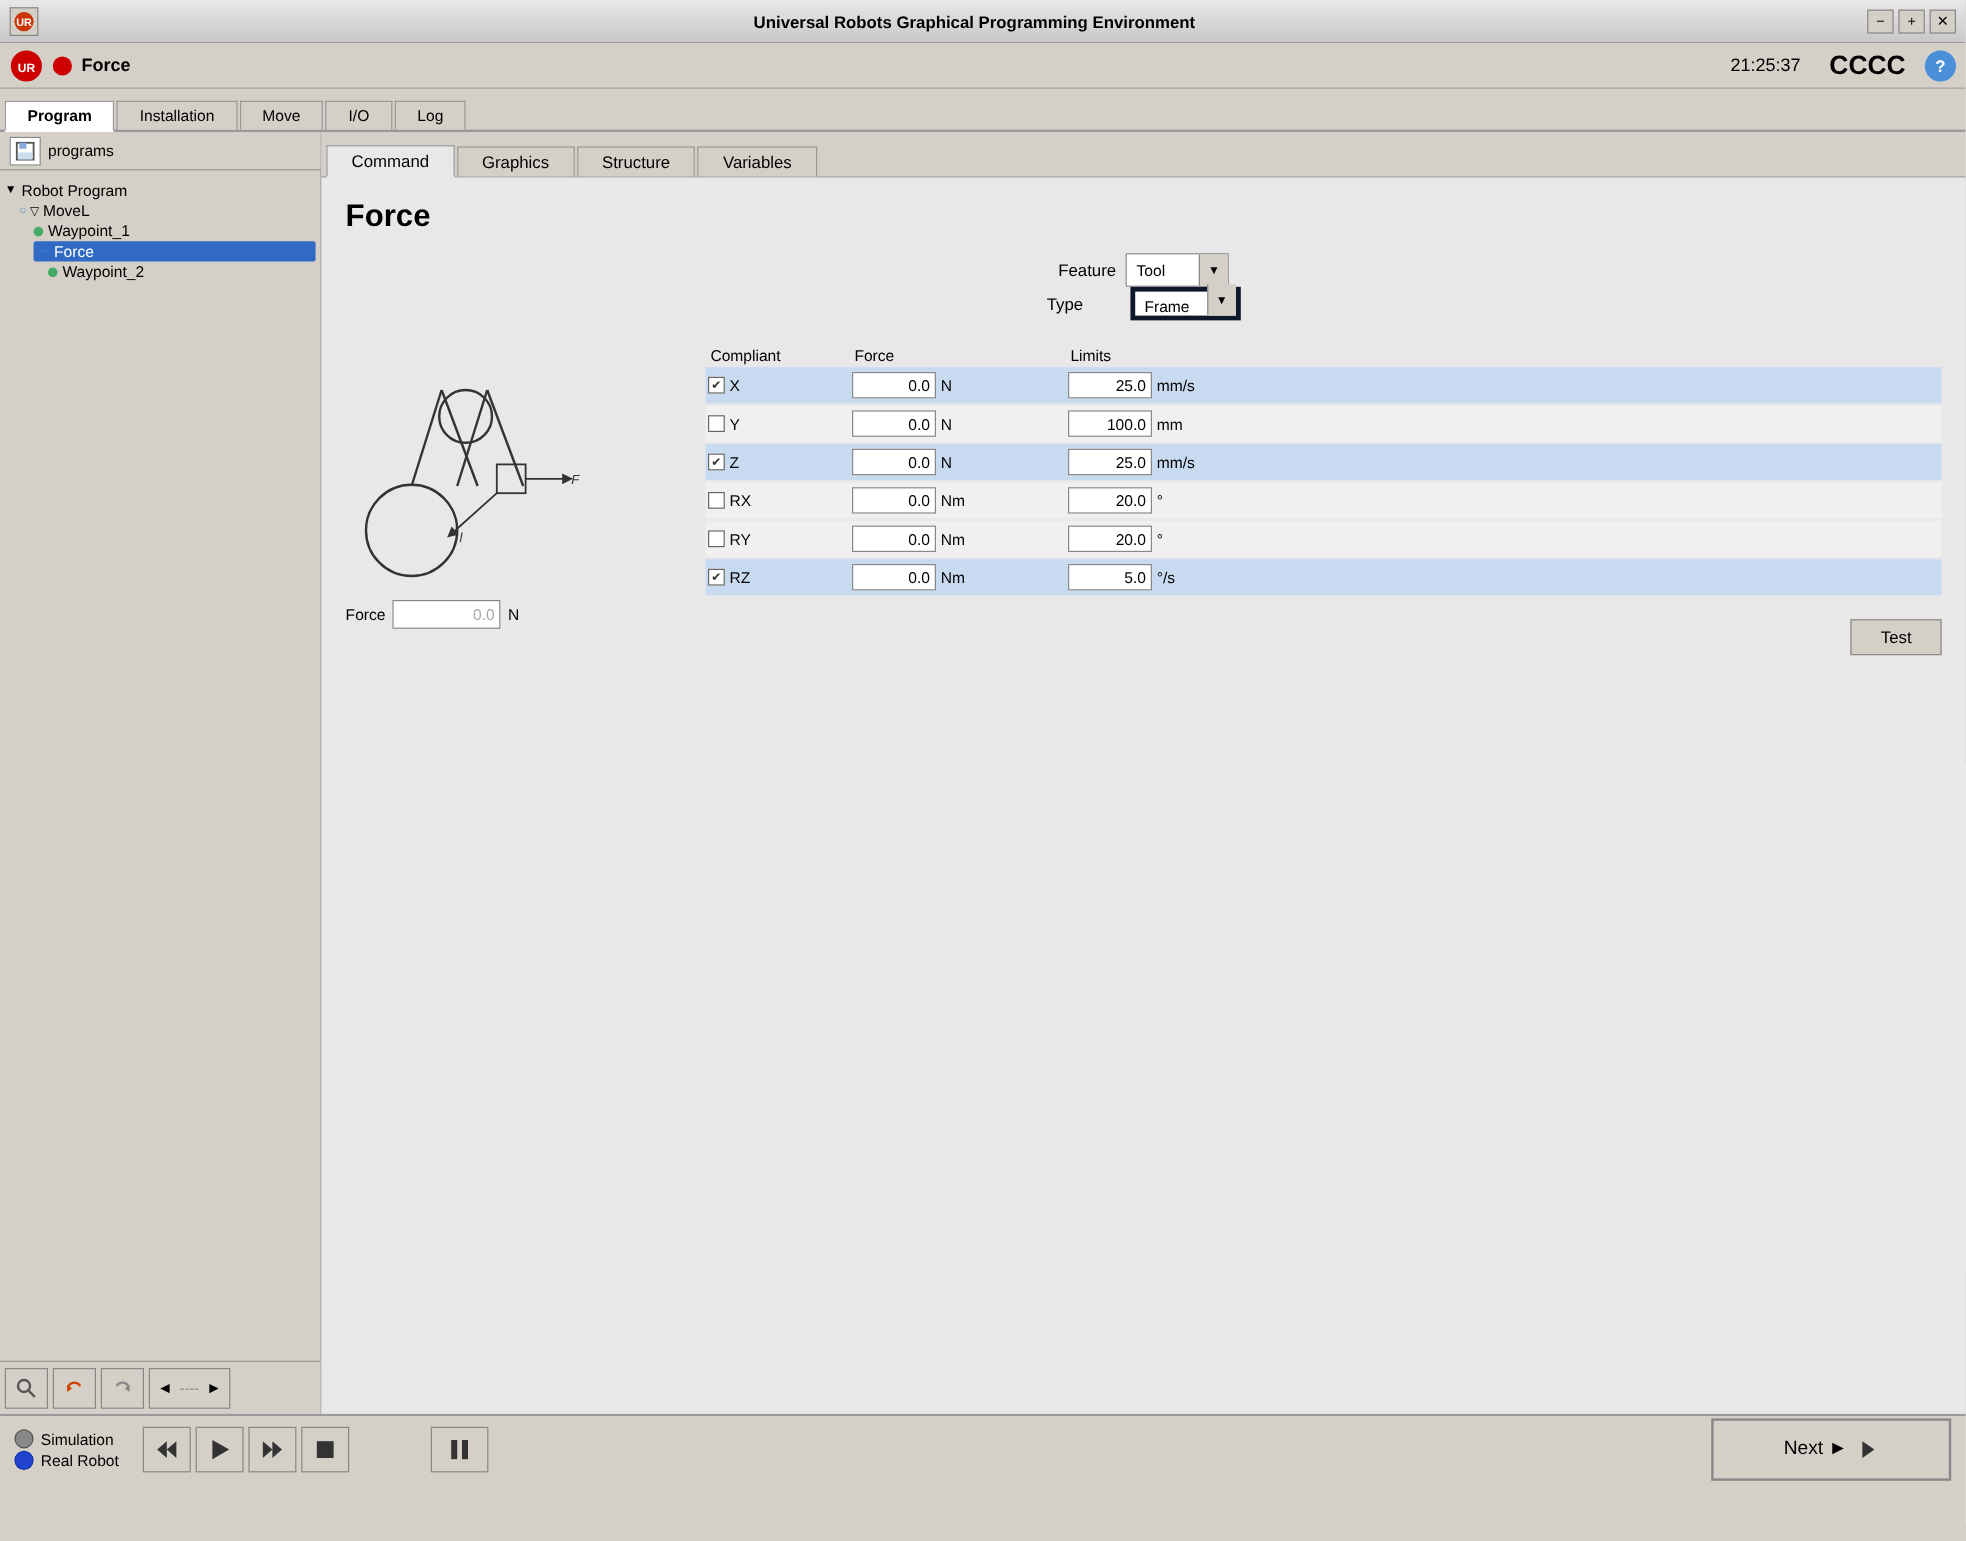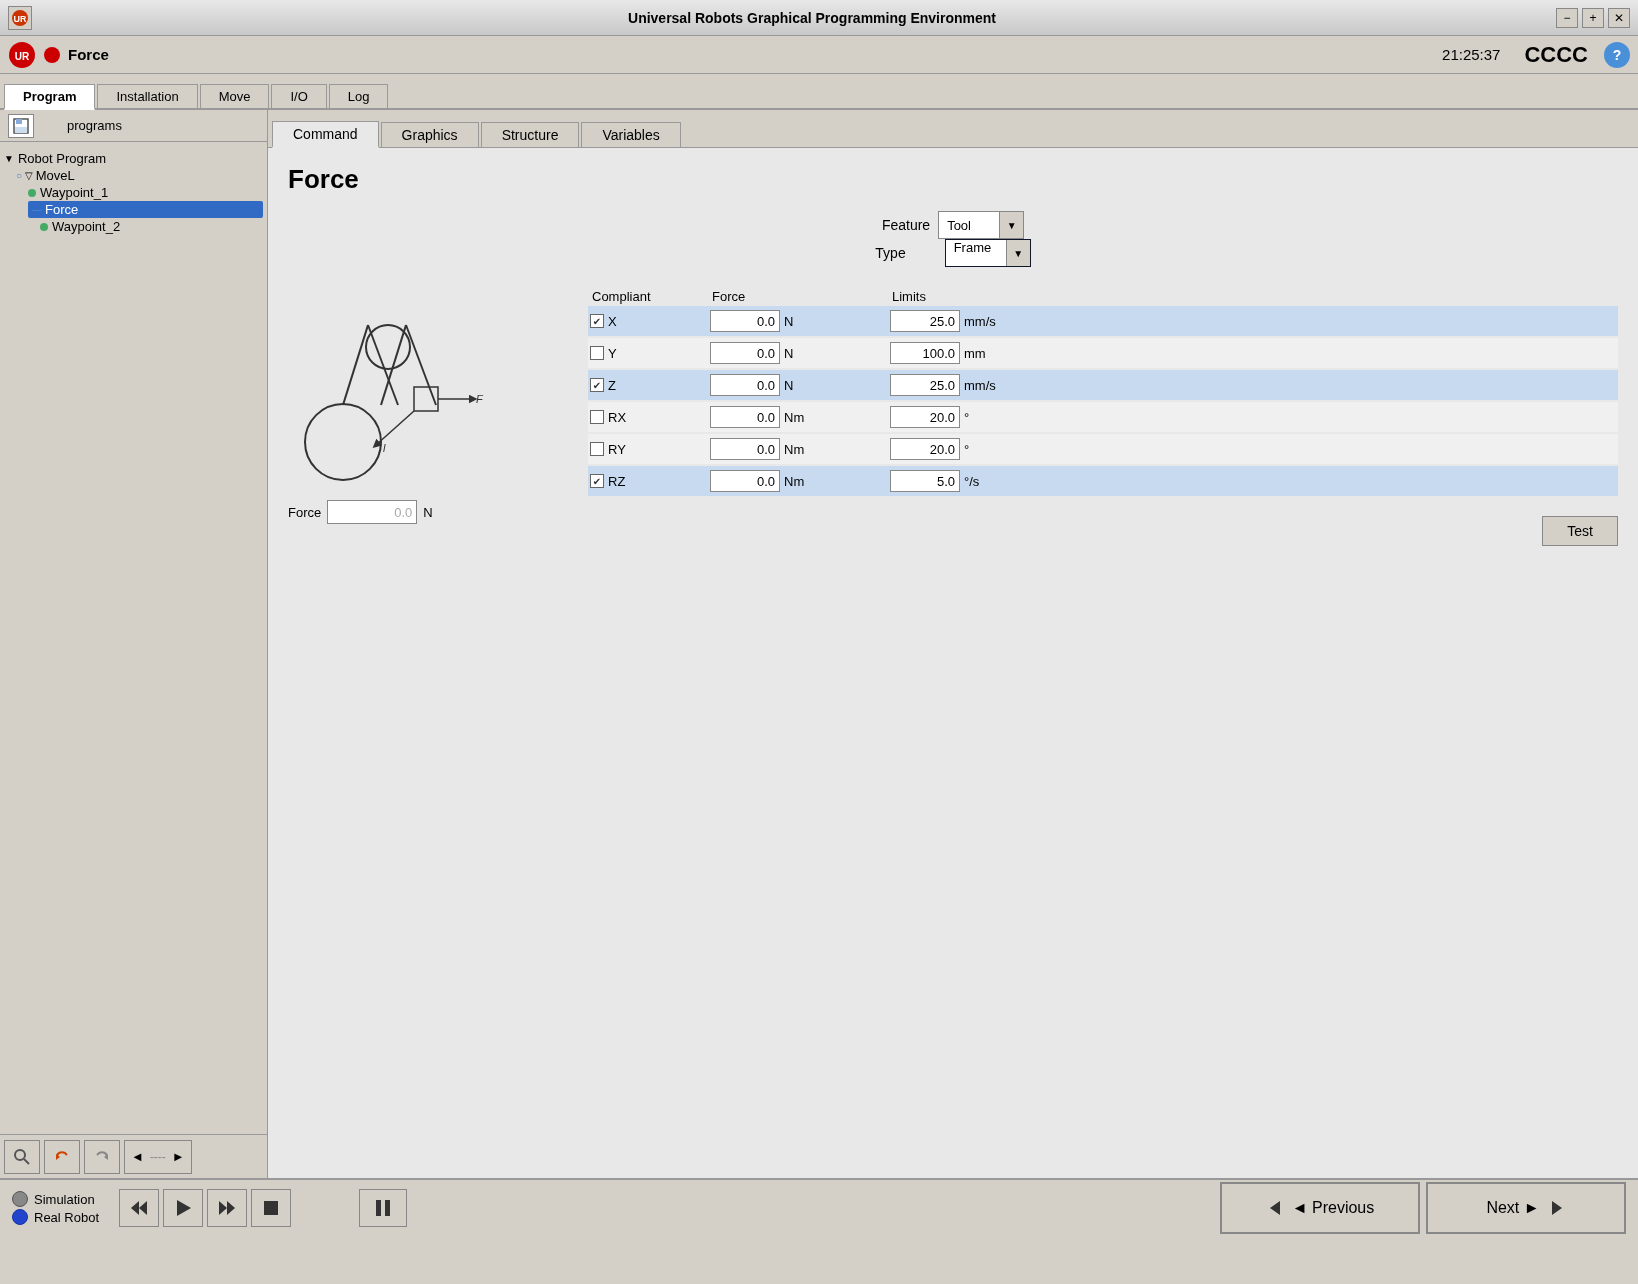--- a/index.html
+++ b/index.html
@@ -77,21 +77,21 @@
     }
     .sidebar-header {
       padding: 4px 8px;
       background: #d4d0c8;
       border-bottom: 1px solid #999;
       display: flex;
       align-items: center;
       gap: 6px;
       height: 32px;
     }
-    .sidebar-programs { font-size: 13px; margin-left: 27px; }
+    .sidebar-programs { font-size: 13px; }
     .tree-area { flex: 1; padding: 8px 4px; overflow: auto; }
     .tree-item { display: flex; align-items: center; padding: 1px 0; cursor: pointer; }
     .tree-label { font-size: 13px; }
     .tree-indent-1 { margin-left: 12px; }
     .tree-indent-2 { margin-left: 24px; }
     .tree-indent-3 { margin-left: 36px; }
 
     
     .sidebar-toolbar {
       height: 44px;
@@ -181,22 +181,22 @@
       width: 24px; height: 26px;
       background: #d4d0c8;
       border-left: 1px solid #888;
       display: flex; align-items: center; justify-content: center;
       cursor: pointer;
       font-size: 10px;
     }
     .type-row { display: flex; align-items: center; gap: 8px; }
     .type-label { font-size: 14px; }
     .type-select {
-      display: flex; align-items: flex-start;
-      border: 1px solid #0f172a; background: white; height: 28px; margin-left: 31px;
+      display: flex; align-items: flex-end;
+      border: 4px solid #0f172a; background: white; height: 28px; margin-left: 31px;
     }
     .type-select-text { padding: 0 8px; font-size: 13px; min-width: 60px; }
     .type-select-arrow {
       width: 24px; height: 26px;
       background: #d4d0c8; border-left: 1px solid #888;
       display: flex; align-items: center; justify-content: center;
       cursor: pointer; font-size: 10px;
     }
 
     
@@ -650,25 +650,19 @@
     <button class="pause-btn">
       <svg width="20" height="20" viewBox="0 0 20 20">
           <rect x="3" y="2" width="5" height="16" fill="#333"></rect>
           <rect x="12" y="2" width="5" height="16" fill="#333"></rect>
         </svg>
     </button>
   </div>
 
   <div class="nav-buttons">
     <button class="nav-btn">
-      <svg width="18" height="18" viewBox="0 0 18 18">
-          <polygon points="14,2 4,9 14,16" fill="#333"></polygon>
-        </svg>
-      <span>◄ Previous</span>
-    </button>
-    <button class="nav-btn">
       <span>Next ►</span>
       <svg width="18" height="18" viewBox="0 0 18 18">
           <polygon points="4,2 14,9 4,16" fill="#333"></polygon>
         </svg>
     </button>
   </div>
 </div>
 
 </body></html>

